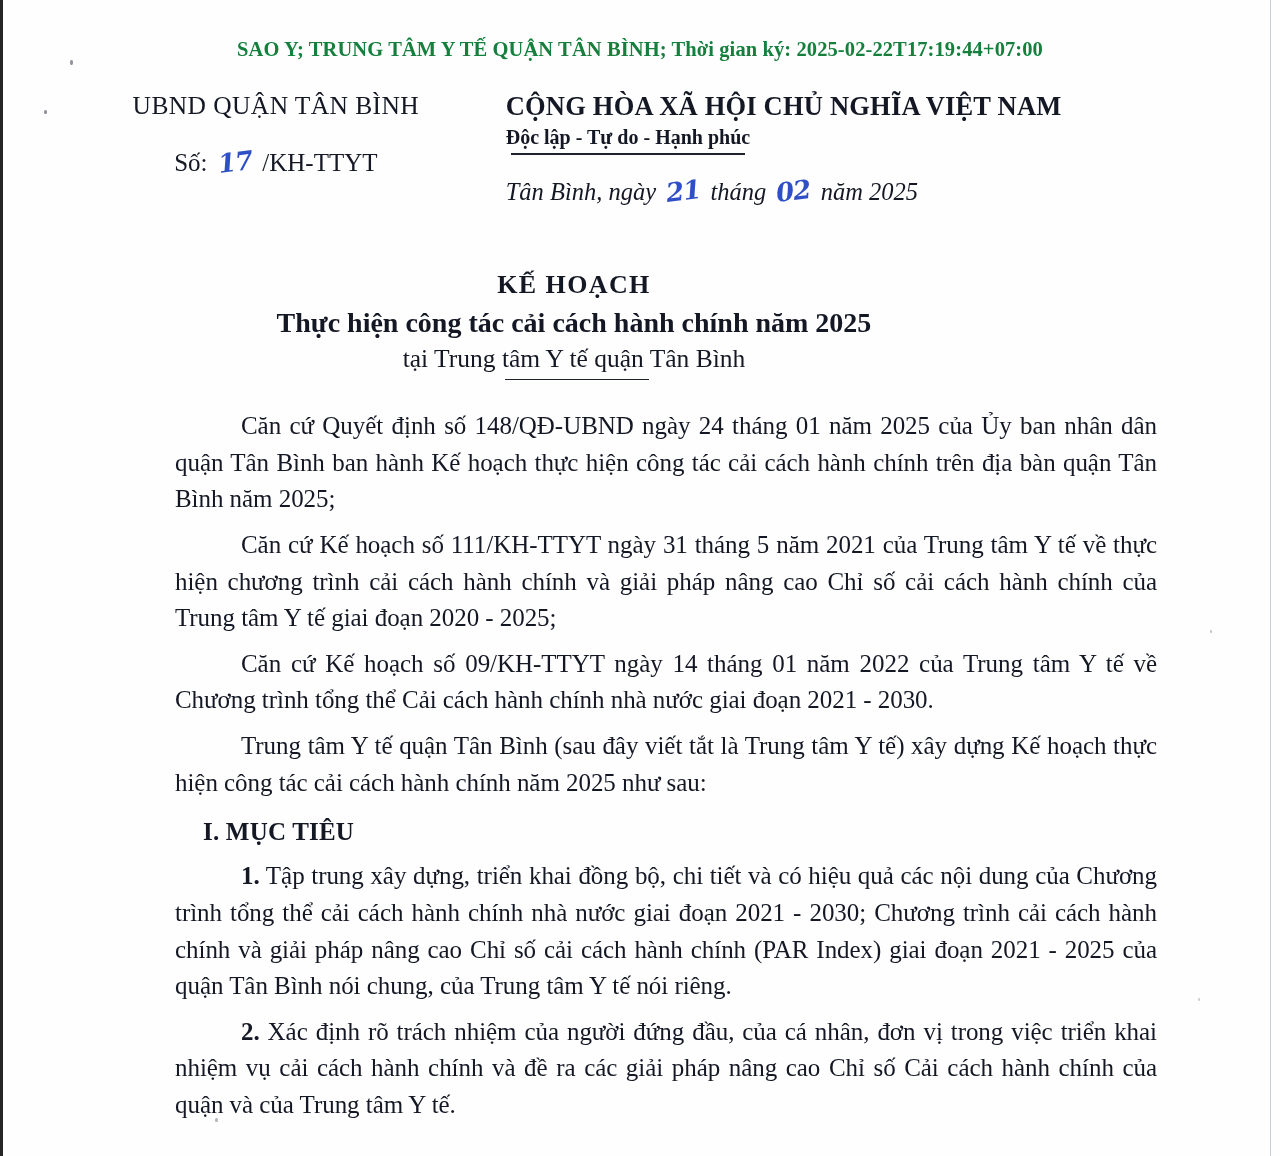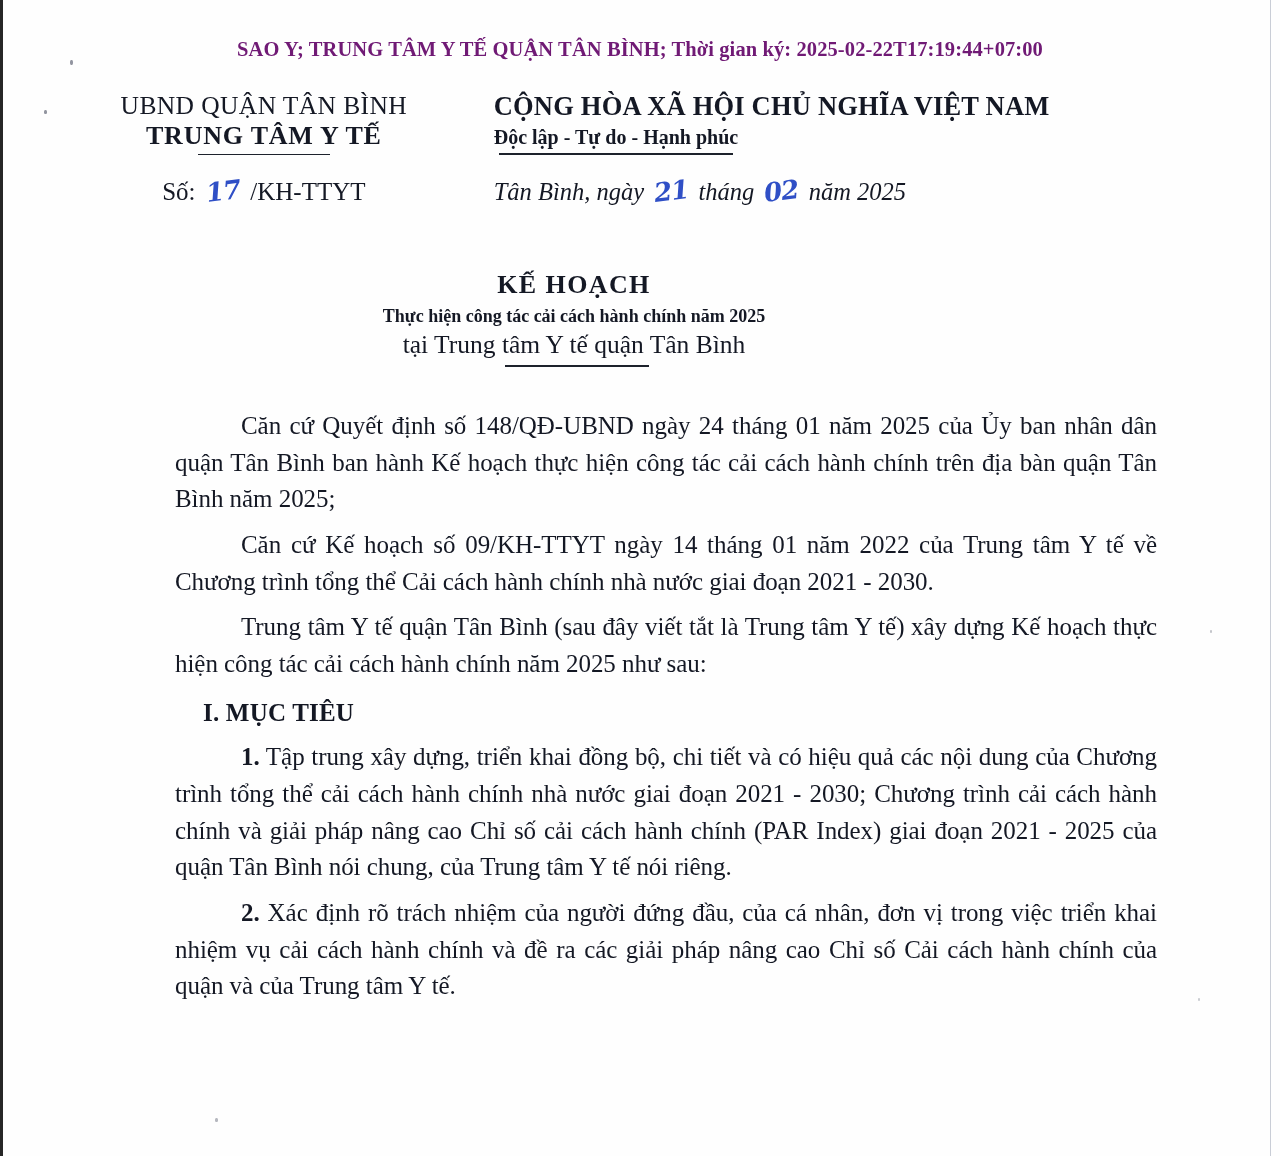--- a/index.html
+++ b/index.html
@@ -47,28 +47,28 @@
   
   .sign-stamp {
     position: absolute;
     left: 0;
     top: 38px;
     width: 1280px;
     text-align: center;
     font-size: 20.5px;
     font-weight: 700;
     letter-spacing: .1px;
-    color: #701a75;
+    color: #15803d;
     white-space: nowrap;
   }
 
   
   .doc-header {
     position: absolute;
-    left: 4px;
+    left: 16px;
     top: 92px;
     width: 1172px;
     display: flex;
   }
   .col-left {
     width: 520px;
     text-align: center;
     padding-left: 30px;
     box-sizing: border-box;
   }
@@ -155,21 +155,21 @@
     width: 1148px;
     text-align: center;
   }
   .title-main {
     font-size: 26px;
     font-weight: 700;
     letter-spacing: 1.4px;
     line-height: 1.3;
   }
   .title-sub1 {
-    font-size: 18px;
+    font-size: 28px;
     font-weight: 700;
     line-height: 1.35;
     margin-top: 2px;
   }
   .title-sub2 {
     font-size: 25.5px;
     font-weight: 400;
     line-height: 1.35;
     display: inline-block;
     position: relative;
@@ -224,24 +224,20 @@
   <div class="speck" style="left:1210px;top:630px;width:2px;height:3px;opacity:.4;"></div>
   <div class="speck" style="left:1198px;top:998px;width:2px;height:3px;opacity:.35;"></div>
   <div class="speck" style="left:215px;top:1118px;width:3px;height:4px;opacity:.5;"></div>
 
   <div class="sign-stamp">SAO Y; TRUNG TÂM Y TẾ QUẬN TÂN BÌNH; Thời gian ký: 2025-02-22T17:19:44+07:00</div>
 
   <div class="doc-header">
 
     <div class="col-left">
       <div class="org-line1">UBND QUẬN TÂN BÌNH</div>
-      <div class="org-line2">
-        <span>TRUNG TÂM Y TẾ</span>
-        <span class="rule"></span>
-      </div>
       <div class="doc-number">
         <span>Số:</span>
         <span class="ink">17</span>
         <span>/KH-TTYT</span>
       </div>
     </div>
 
     <div class="col-right">
       <div class="nation-line1">CỘNG HÒA XÃ HỘI CHỦ NGHĨA VIỆT NAM</div>
       <div class="nation-line2">
@@ -264,20 +260,21 @@
     <div class="title-sub1">Thực hiện công tác cải cách hành chính năm 2025</div>
     <div class="title-sub2">
       <span>tại Trung tâm Y tế quận Tân Bình</span>
       <span class="rule"></span>
     </div>
   </div>
 
   <div class="body-wrap">
 
     <p class="para">Căn cứ Quyết định số 148/QĐ-UBND ngày 24 tháng 01 năm 2025 của Ủy ban nhân dân quận Tân Bình ban hành Kế hoạch thực hiện công tác cải cách hành chính trên địa bàn quận Tân Bình năm 2025;</p>
+    <p class="para">Căn cứ Kế hoạch số 111/KH-TTYT ngày 31 tháng 5 năm 2021 của Trung tâm Y tế về thực hiện chương trình cải cách hành chính và giải pháp nâng cao Chỉ số cải cách hành chính của Trung tâm Y tế giai đoạn 2020 - 2025;</p>
     <p class="para">Căn cứ Kế hoạch số 09/KH-TTYT ngày 14 tháng 01 năm 2022 của Trung tâm Y tế về Chương trình tổng thể Cải cách hành chính nhà nước giai đoạn 2021 - 2030.</p>
     <p class="para">Trung tâm Y tế quận Tân Bình (sau đây viết tắt là Trung tâm Y tế) xây dựng Kế hoạch thực hiện công tác cải cách hành chính năm 2025 như sau:</p>
 
     <div class="section-heading">I. MỤC TIÊU</div>
 
     <p class="para">
       <span class="num">1.</span><span> Tập trung xây dựng, triển khai đồng bộ, chi tiết và có hiệu quả các nội dung của Chương trình tổng thể cải cách hành chính nhà nước giai đoạn 2021 - 2030; Chương trình cải cách hành chính và giải pháp nâng cao Chỉ số cải cách hành chính (PAR Index) giai đoạn 2021 - 2025 của quận Tân Bình nói chung, của Trung tâm Y tế nói riêng.</span>
     </p>
 
     <p class="para">

